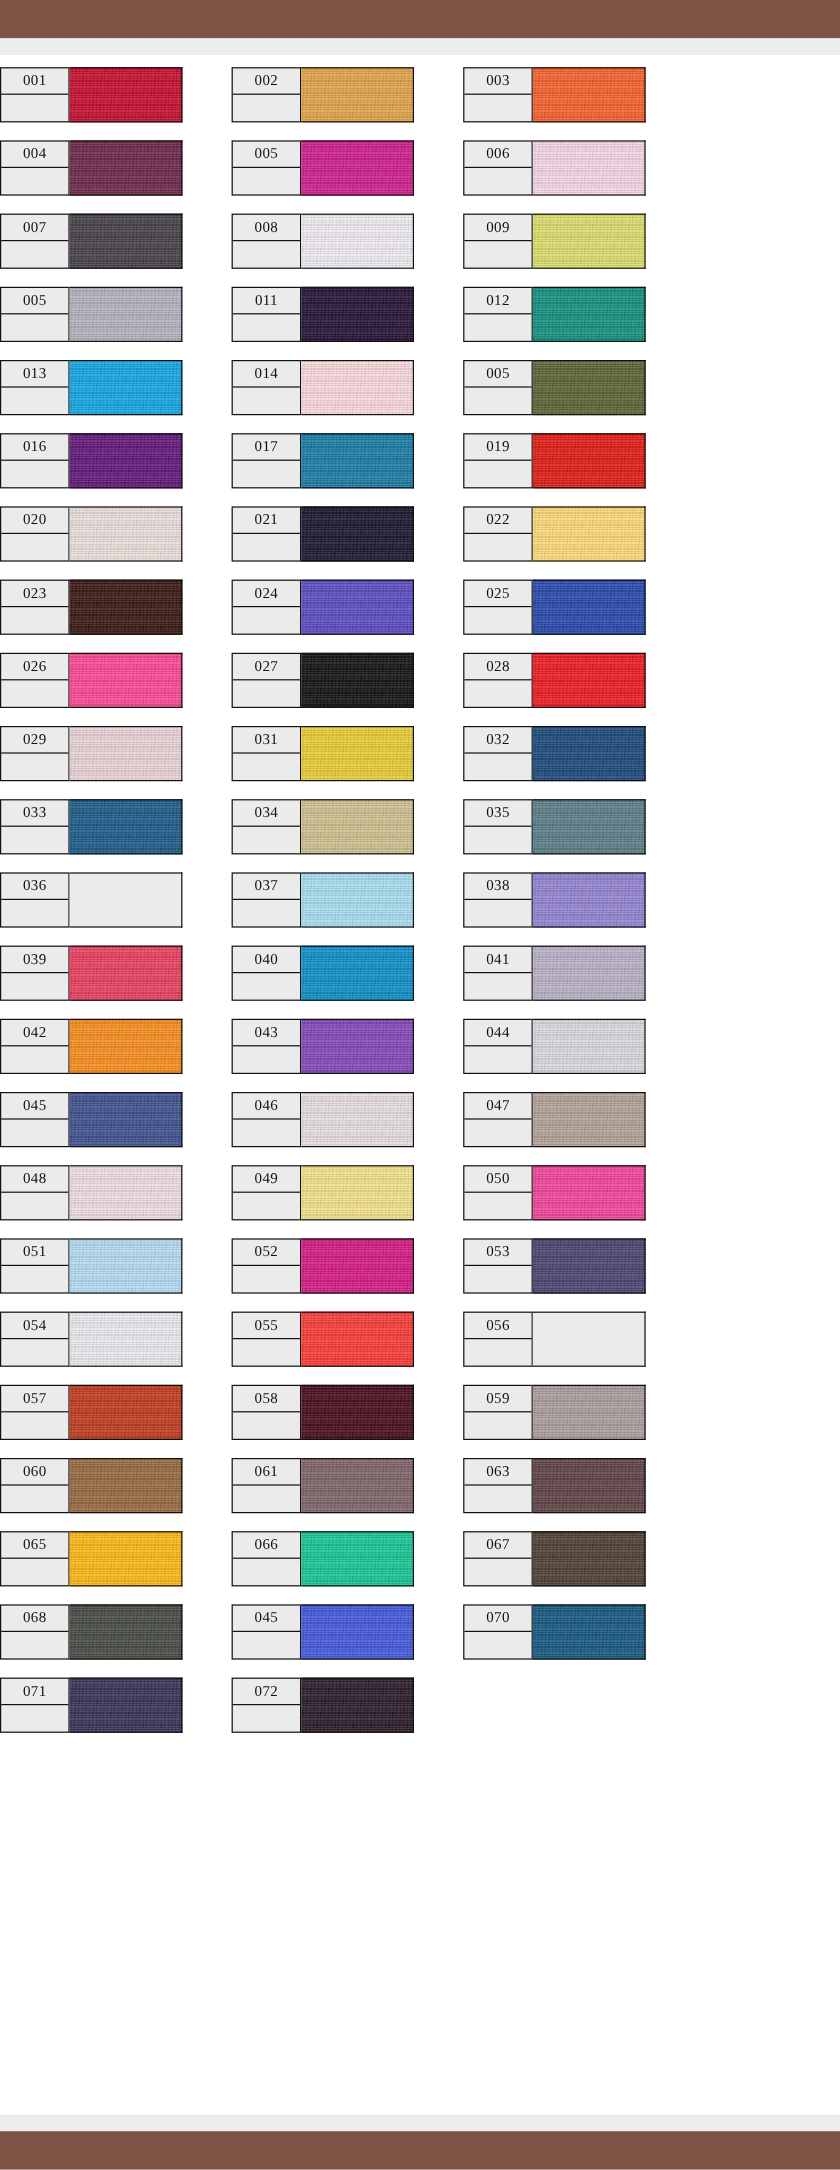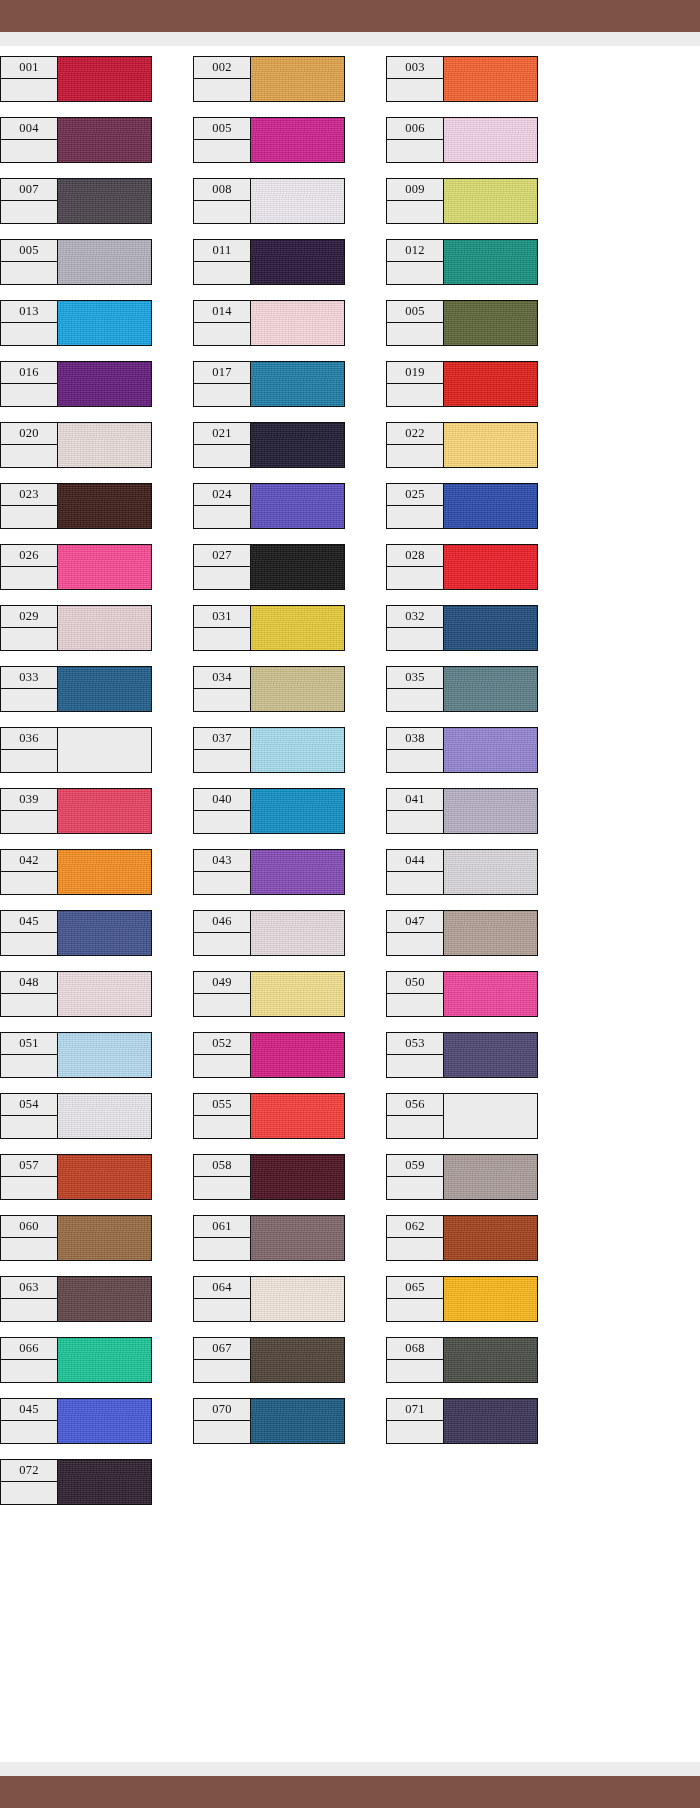--- a/index.html
+++ b/index.html
@@ -644,42 +644,24 @@
           <div class="label-box">
             <div class="label-top">061</div>
             <div class="label-bottom"></div>
           </div>
           <div class="color-box" style="background: rgb(126, 100, 105);">
             <div class="fiber"></div>
           </div>
         </div>
         <div class="swatch">
           <div class="label-box">
-            <div class="label-top">062</div>
-            <div class="label-bottom"></div>
-          </div>
-          <div class="color-box" style="background: rgb(162, 63, 24);">
-            <div class="fiber"></div>
-          </div>
-        </div>
-        <div class="swatch">
-          <div class="label-box">
             <div class="label-top">063</div>
             <div class="label-bottom"></div>
           </div>
           <div class="color-box" style="background: rgb(95, 68, 70);">
-            <div class="fiber"></div>
-          </div>
-        </div>
-        <div class="swatch">
-          <div class="label-box">
-            <div class="label-top">064</div>
-            <div class="label-bottom"></div>
-          </div>
-          <div class="color-box" style="background: rgb(242, 230, 221);">
             <div class="fiber"></div>
           </div>
         </div>
         <div class="swatch">
           <div class="label-box">
             <div class="label-top">065</div>
             <div class="label-bottom"></div>
           </div>
           <div class="color-box" style="background: rgb(251, 183, 22);">
             <div class="fiber"></div>

